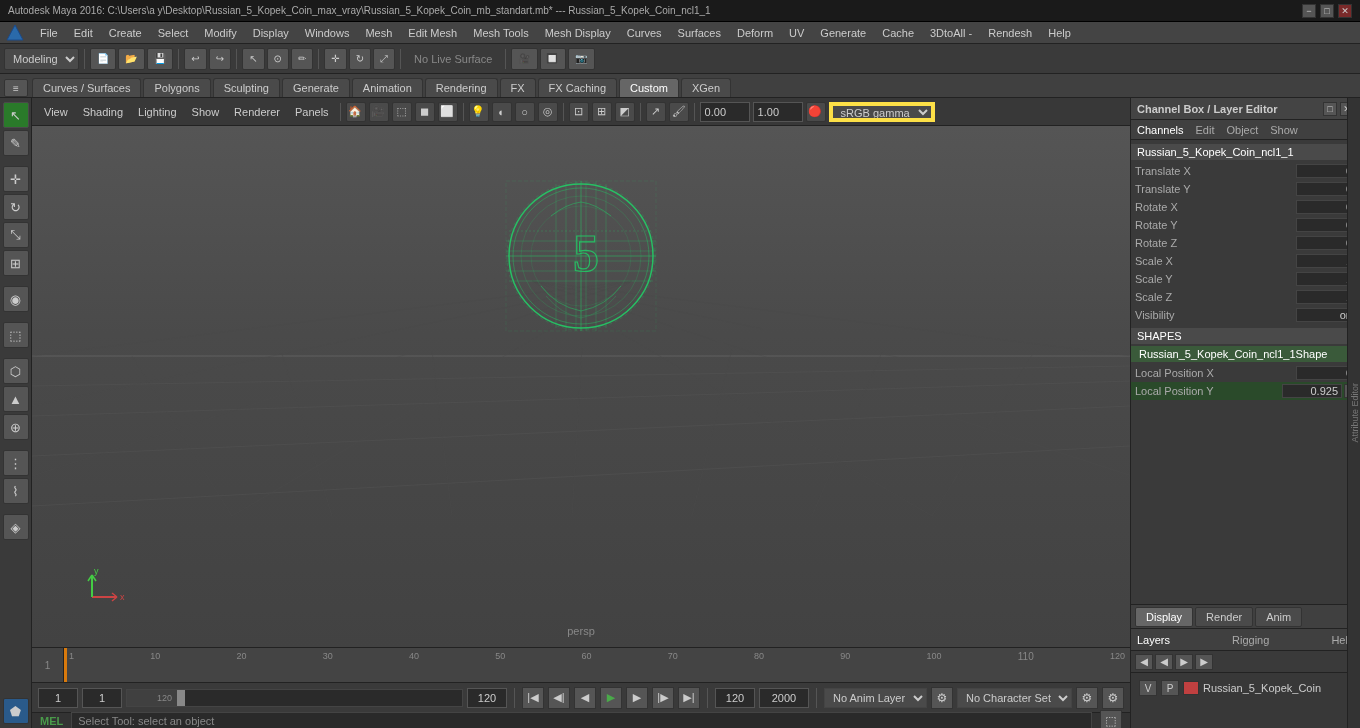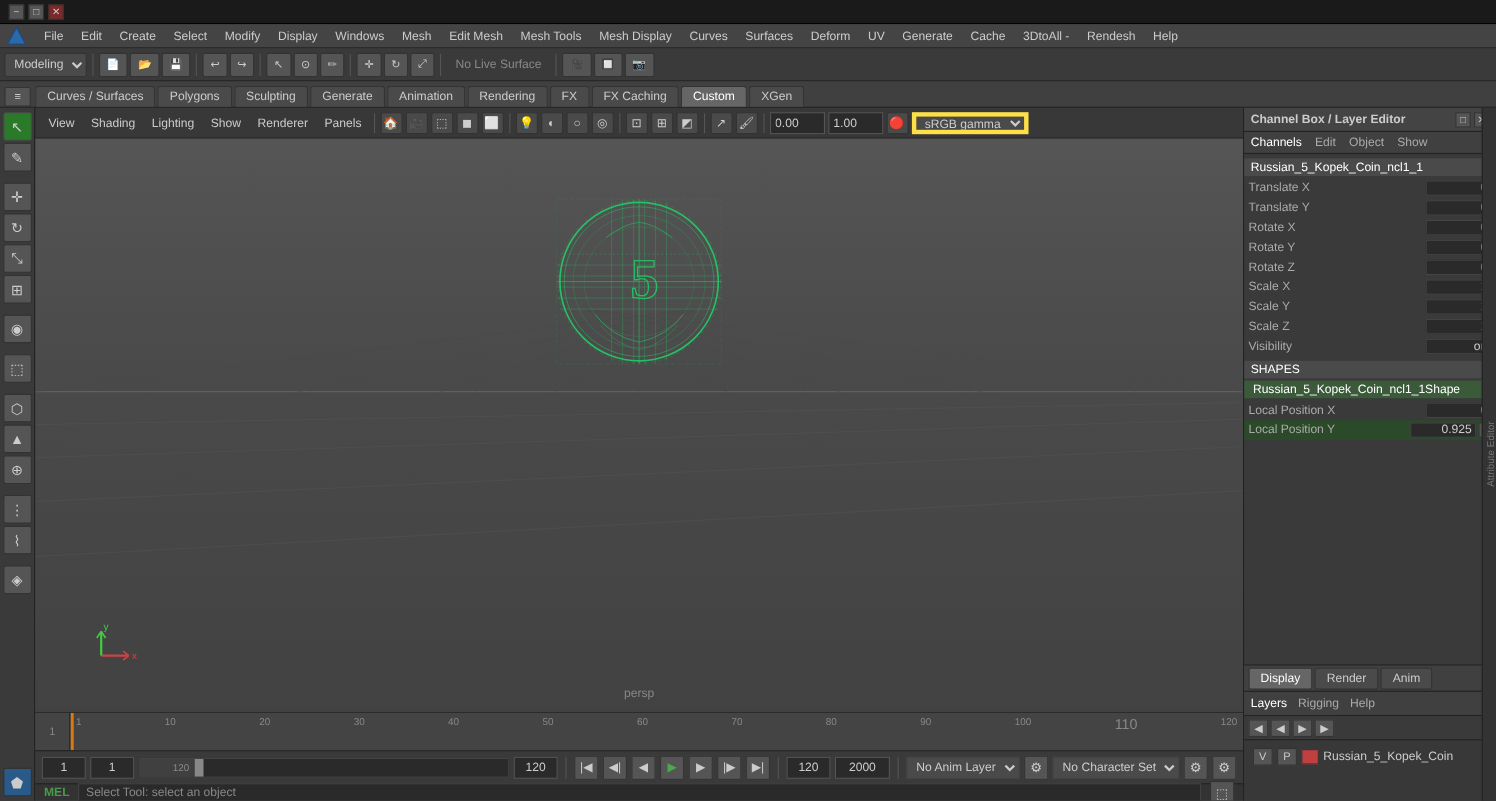--- a/index.html
+++ b/index.html
@@ -394,20 +394,21 @@
       border-top: 1px solid #222;
     }
     #layers-header {
       height: 22px;
       background: #404040;
       display: flex;
       align-items: center;
       padding: 0 6px;
       gap: 10px;
       border-bottom: 1px solid #222;
+      justify-content: space-between;
     }
     .layers-tab {
       font-size: 11px;
       color: #aaa;
       cursor: pointer;
     }
     .layers-tab.active { color: #fff; }
     #layers-toolbar {
       height: 22px;
       background: #3a3a3a;
@@ -557,20 +558,21 @@
       background: #2a2a2a;
     }
     #channel-box-body::-webkit-scrollbar-thumb {
       background: #555;
     }
   </style>
 </head>
 <body>
 
 <div id="title-bar">
+  <div class="title-text" style="font-size:10px; overflow:hidden; white-space:nowrap; text-overflow:ellipsis;">Autodesk Maya 2016: C:\Users\a y\Desktop\Russian_5_Kopek_Coin_max_vray\Russian_5_Kopek_Coin_mb_standart.mb* --- Russian_5_Kopek_Coin_ncl1_1</div>
   <div class="window-controls">
     <div class="win-btn">−</div>
     <div class="win-btn">□</div>
     <div class="win-btn" style="background:#7a2a2a;">✕</div>
   </div>
 </div>
 
 <div id="menu-bar">
 
   <div style="width:22px; height:18px; margin-right:6px; display:flex; align-items:center; justify-content:center;">
@@ -816,21 +818,21 @@
           <span style="font-size:9px; color:#888;">10</span>
           <span style="font-size:9px; color:#888;">20</span>
           <span style="font-size:9px; color:#888;">30</span>
           <span style="font-size:9px; color:#888;">40</span>
           <span style="font-size:9px; color:#888;">50</span>
           <span style="font-size:9px; color:#888;">60</span>
           <span style="font-size:9px; color:#888;">70</span>
           <span style="font-size:9px; color:#888;">80</span>
           <span style="font-size:9px; color:#888;">90</span>
           <span style="font-size:9px; color:#888;">100</span>
-          <span style="font-size:13px; color:#888;">110</span>
+          <span style="font-size:10px; color:#888;">110</span>
           <span style="font-size:9px; color:#888;">120</span>
         </div>
       </div>
     </div>
 
     <div id="bottom-bar">
       <input class="time-input" type="text" value="1" style="">
       <input class="time-input" type="text" value="1" style="">
 
       <div style="flex:1; height:18px; background:#2a2a2a; border:1px solid #444; position:relative; cursor:pointer;">

